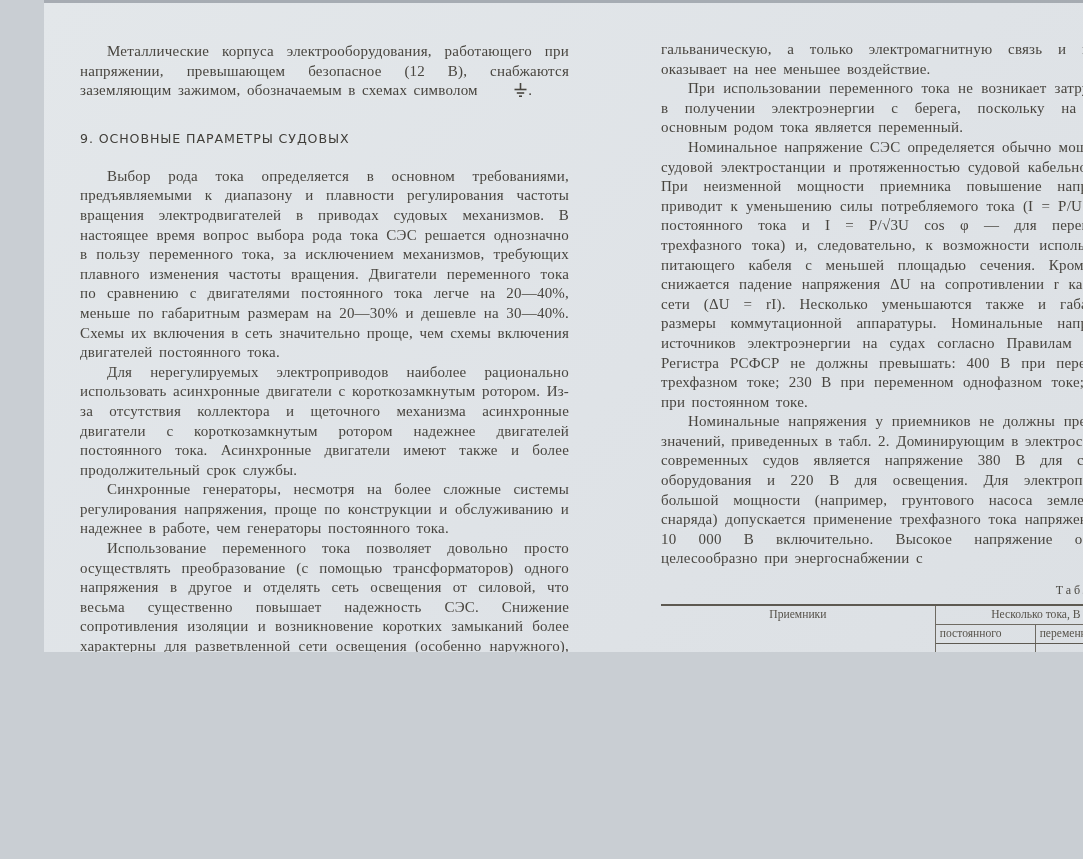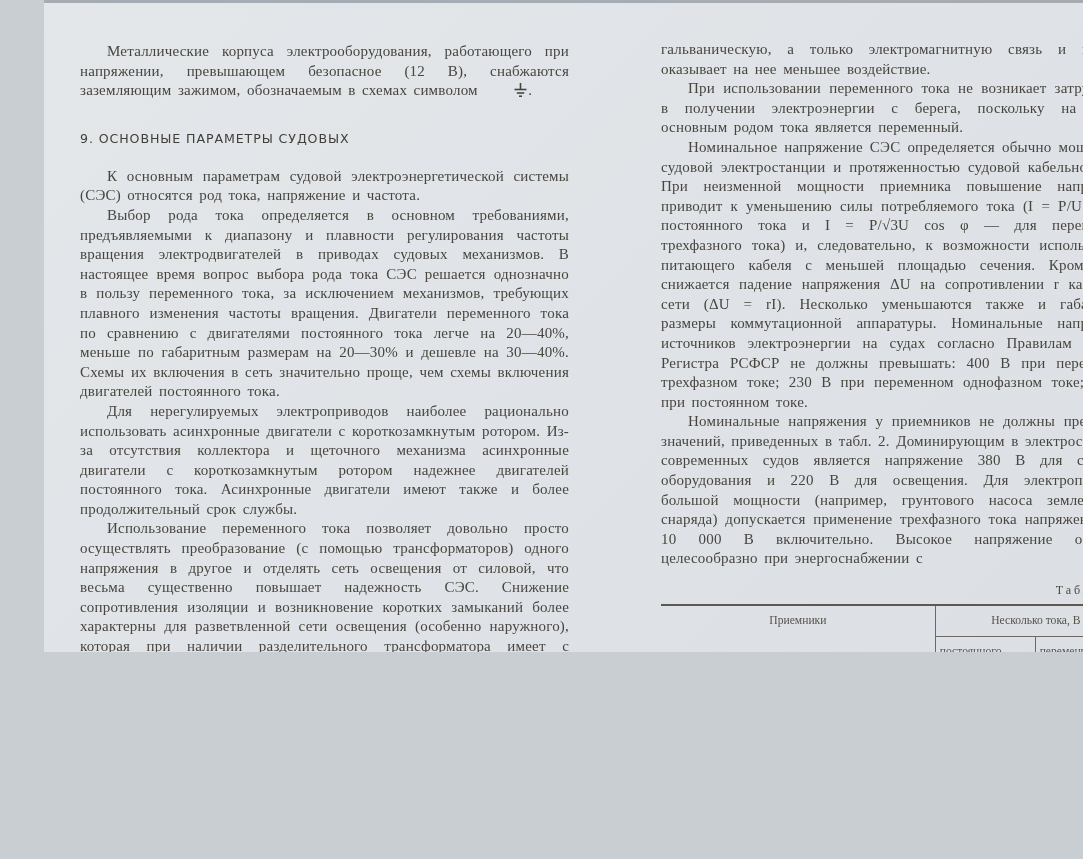--- a/index.html
+++ b/index.html
@@ -38,21 +38,21 @@
   
   .tbl-caption{
     text-align:right;margin:14px 2px 6px 0;
     font-size:12px;letter-spacing:3px;color:#4c4943;
   }
   table.t2{
     width:100%;border-collapse:collapse;table-layout:fixed;
     font-size:11.6px;line-height:13.8px;color:#56524a;
     border-top:2px solid #5d5951;border-bottom:2px solid #5d5951;
   }
-  table.t2 th,table.t2 td{font-weight:normal;padding:8px 4px;vertical-align:top;}
+  table.t2 th,table.t2 td{font-weight:normal;padding:2px 4px;vertical-align:top;}
   .col-recv{width:272px;}
   .col-dc{width:99px;}
   .col-ac{width:100px;}
   th.h-recv{text-align:center;vertical-align:middle;border-right:1px solid #6e6a62;}
   th.h-group{text-align:center;border-bottom:1px solid #6e6a62;padding-top:4px;}
   th.h-sub{text-align:left;border-right:1px solid #6e6a62;padding-bottom:5px;}
   th.h-sub:last-child{border-right:none;}
   tr.hdr2 th{border-bottom:1.5px solid #5d5951;}
   td.c-label{padding-left:2px;padding-right:8px;text-indent:12px;border-right:1px solid #6e6a62;text-align:right;}
   td.c-val{text-align:left;padding-top:6px;border-right:1px solid #6e6a62;}
@@ -74,23 +74,23 @@
               <line x1="1.5" y1="6.5" x2="13.5" y2="6.5"></line>
               <line x1="3.8" y1="10" x2="11.2" y2="10"></line>
               <line x1="6" y1="13.2" x2="9" y2="13.2"></line>
             </g>
           </svg></span><span>.</span></p>
 
     <div class="section-heading">
       <div>9. ОСНОВНЫЕ ПАРАМЕТРЫ СУДОВЫХ</div>
     </div>
 
-    <p class="para">К основным параметрам судовой электроэнергетической системы (СЭС) относятся род тока, напряжение и частота.</p>
     <p class="para">Выбор рода тока определяется в основном требованиями, предъявляемыми к диапазону и плавности регулирования частоты вращения электродвигателей в приводах судовых механизмов. В настоящее время вопрос выбора рода тока СЭС решается однозначно в пользу переменного тока, за исключением механизмов, требующих плавного изменения частоты вращения. Двигатели переменного тока по сравнению с двигателями постоянного тока легче на 20—40%, меньше по габаритным размерам на 20—30% и дешевле на 30—40%. Схемы их включения в сеть значительно проще, чем схемы включения двигателей постоянного тока.</p>
     <p class="para">Для нерегулируемых электроприводов наиболее рационально использовать асинхронные двигатели с короткозамкнутым ротором. Из-за отсутствия коллектора и щеточного механизма асинхронные двигатели с короткозамкнутым ротором надежнее двигателей постоянного тока. Асинхронные двигатели имеют также и более продолжительный срок службы.</p>
+    <p class="para">Синхронные генераторы, несмотря на более сложные системы регулирования напряжения, проще по конструкции и обслуживанию и надежнее в работе, чем генераторы постоянного тока.</p>
     <p class="para">Использование переменного тока позволяет довольно просто осуществлять преобразование (с помощью трансформаторов) одного напряжения в другое и отделять сеть освещения от силовой, что весьма существенно повышает надежность СЭС. Снижение сопротивления изоляции и возникновение коротких замыканий более характерны для разветвленной сети освещения (особенно наружного), которая при наличии разделительного трансформатора имеет с силовой сетью не</p>
   </div>
   <div class="page-num page-num-left">10</div>
 
   <div class="page page-right">
     <p class="para" style="text-indent:0">гальваническую, а только электромагнитную связь и поэтому оказывает на нее меньшее воздействие.</p>
     <p class="para">При использовании переменного тока не возникает затруднений в получении электроэнергии с берега, поскольку на берегу основным родом тока является переменный.</p>
     <p class="para">Номинальное напряжение СЭС определяется обычно мощностью судовой электростанции и протяженностью судовой кабельной сети. При неизменной мощности приемника повышение напряжения приводит к уменьшению силы потребляемого тока (I = P/U — для постоянного тока и I = P/√3U cos φ — для переменного трехфазного тока) и, следовательно, к возможности использования питающего кабеля с меньшей площадью сечения. Кроме того, снижается падение напряжения ΔU на сопротивлении r кабельной сети (ΔU = rI). Несколько уменьшаются также и габаритные размеры коммутационной аппаратуры. Номинальные напряжения источников электроэнергии на судах согласно Правилам Речного Регистра РСФСР не должны превышать: 400 В при переменном трехфазном токе; 230 В при переменном однофазном токе; 230 В при постоянном токе.</p>
     <p class="para">Номинальные напряжения у приемников не должны превышать значений, приведенных в табл. 2. Доминирующим в электростанциях современных судов является напряжение 380 В для силового оборудования и 220 В для освещения. Для электроприводов большой мощности (например, грунтового насоса землесосного снаряда) допускается применение трехфазного тока напряжением до 10 000 В включительно. Высокое напряжение особенно целесообразно при энергоснабжении с</p>
 

